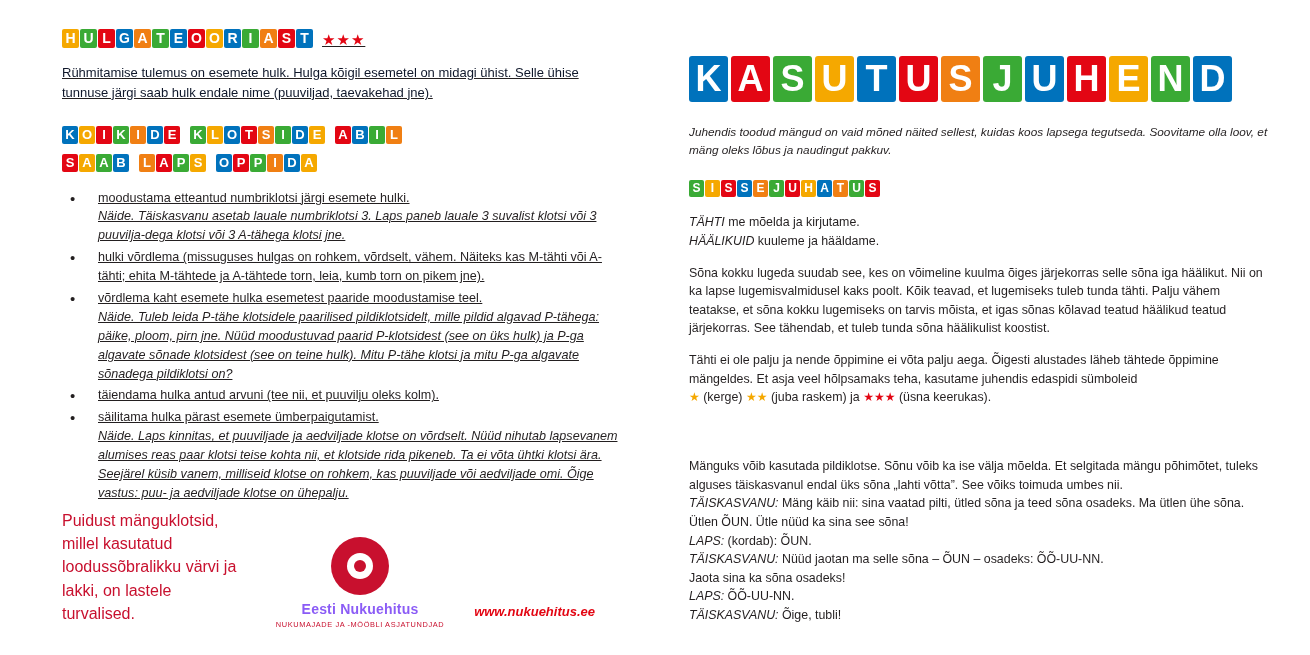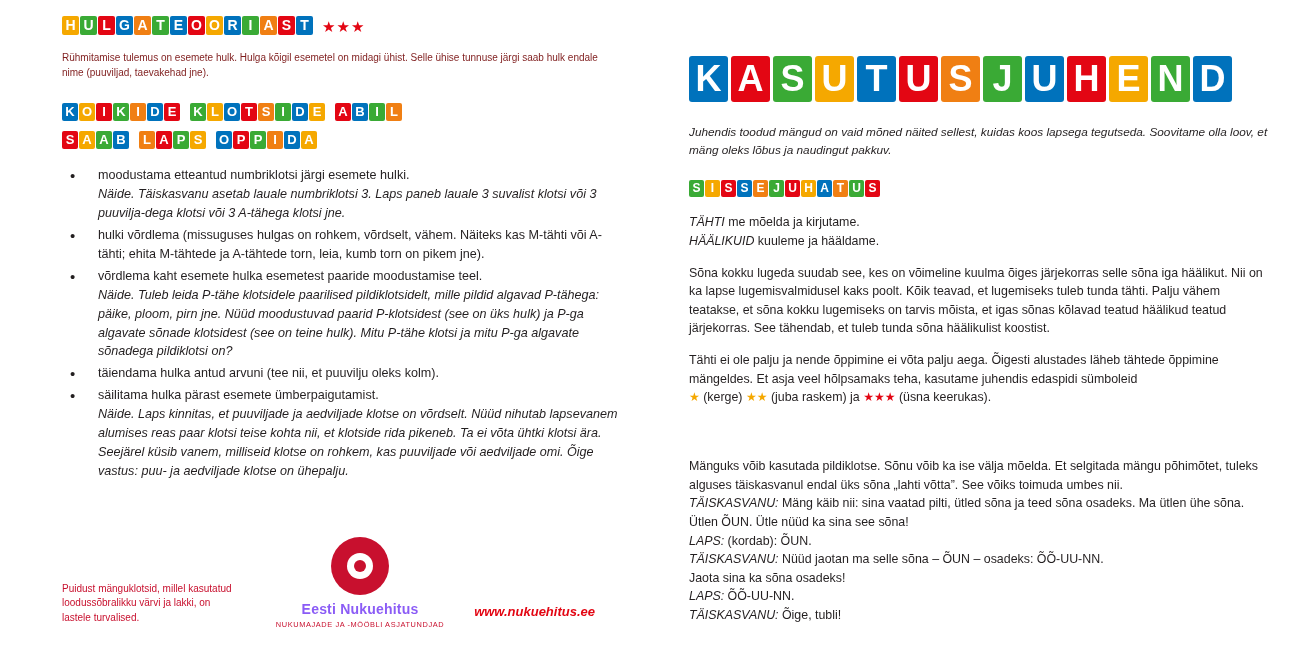--- a/index.html
+++ b/index.html
@@ -14,21 +14,21 @@
   .page {
     position: relative;
     width: 1310px;
     height: 655px;
     display: flex;
   }
   .col {
     position: relative;
     height: 100%;
   }
-  .col-left  { width: 655px; padding: 16px 36px 10px 62px; }
+  .col-left  { width: 655px; padding: 29px 36px 10px 62px; text-decoration: underline; }
   .col-right { width: 655px; padding: 28px 40px 22px 34px; margin-top: 28px; }
 
   
   .blockhead {
     display: flex;
     flex-wrap: wrap;
     align-items: flex-start;
     line-height: 1;
   }
   .blockhead .ltr {
@@ -81,24 +81,24 @@
   .stars {
     color: #e30613;
     font-size: 15px;
     letter-spacing: 1px;
     margin-left: 8px;
     align-self: center;
     line-height: 19px;
   }
 
   p.body {
-    font-size: 10px;
+    font-size: 13px;
     line-height: 1.52;
     margin: 13px 0 0 0;
-    color: #7f1d1d;
+    color: #0f172a;
   }
 
   .list { margin: 14px 0 0 0; padding: 0; list-style: none; }
   .list > li {
     position: relative;
     padding-left: 36px;
     font-size: 12.6px;
     line-height: 1.5;
     margin-bottom: 3px;
   }
@@ -172,21 +172,21 @@
     font-size: 7.4px;
     letter-spacing: 0.6px;
     margin-top: 3px;
   }
   .safety {
     position: absolute;
     left: 62px;
     bottom: 30px;
     width: 180px;
     color: #c8102e;
-    font-size: 10px;
+    font-size: 16px;
     line-height: 1.45;
   }
   .url {
     position: absolute;
     right: 60px;
     bottom: 36px;
     color: #e30613;
     font-weight: bold;
     font-style: italic;
     font-size: 13px;

